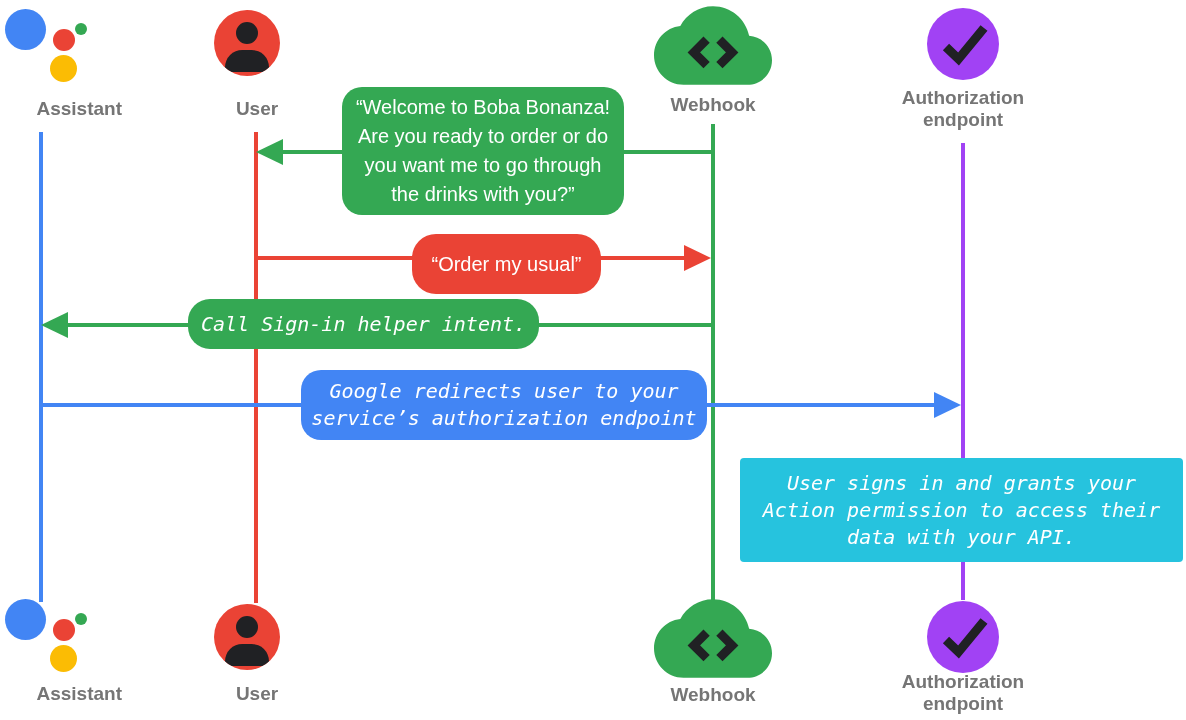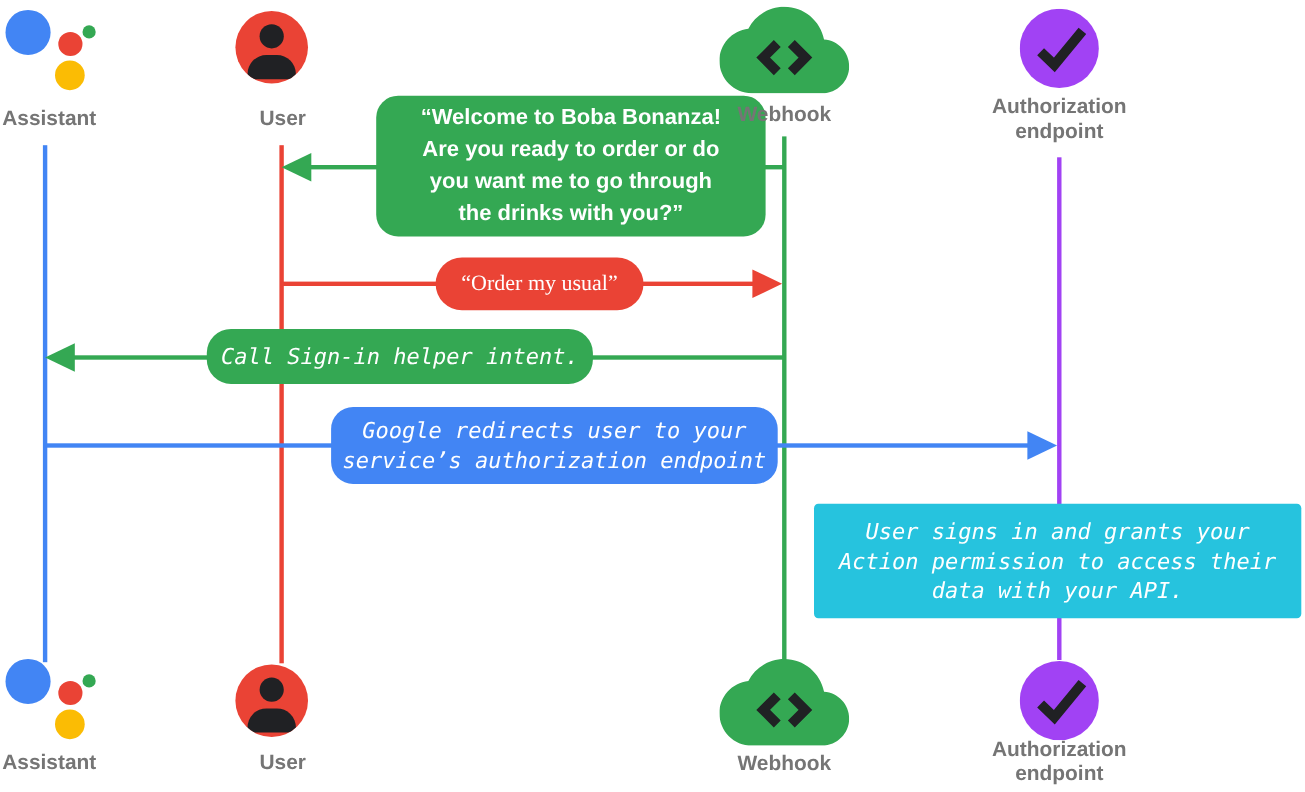--- a/index.html
+++ b/index.html
@@ -30,35 +30,35 @@
   .a3-head{left:41px;top:312px;border-right:27px solid var(--green);}
   .a4-line{left:41px;top:403px;width:897px;background:var(--blue);}
   .a4-head{left:934px;top:392px;border-left:27px solid var(--blue);}
   
   .msg{
     position:absolute; z-index:3; color:#fff; display:flex;
     align-items:center; justify-content:center; text-align:center;
     white-space:pre-line; box-sizing:border-box; padding:4px 8px;
   }
   .mono{font-family:"DejaVu Sans Mono", monospace; font-style:italic; font-size:20px;}
-  .box-welcome{left:342px;top:87px;width:354px;height:128px;background:var(--green);
-    border-radius:20px;font-size:20px;line-height:29px;font-weight:bold;}
-  .box-order{left:396px;top:234px;width:189px;height:48px;background:var(--red);
-    border-radius:24px;font-size:20px;font-family:Liberation Serif, serif;}
+  .box-welcome{left:342px;top:87px;width:282px;height:128px;background:var(--green);
+    border-radius:20px;font-size:20px;line-height:29px;}
+  .box-order{left:412px;top:234px;width:189px;height:60px;background:var(--red);
+    border-radius:24px;font-size:20px;}
   .box-signin{left:188px;top:299px;width:351px;height:50px;background:var(--green);border-radius:22px;}
   .box-redirect{left:301px;top:370px;width:406px;height:70px;background:var(--blue);
     border-radius:20px;line-height:27px;}
   .box-grant{left:740px;top:458px;width:443px;height:104px;background:var(--cyan);
     border-radius:4px;line-height:27px;}
   
   .actor-label{
     position:absolute;z-index:4;color:var(--gray);font-weight:bold;font-size:19px;
     line-height:22px;text-align:center;white-space:pre-line;
   }
-  .lbl-left{text-align:left;}
+  .lbl-left{text-align:right;}
   .lbl-assistant-top{left:2px;top:98px;width:120px;}
   .lbl-user-top{left:177px;top:98px;width:160px;}
   .lbl-webhook-top{left:633px;top:94px;width:160px;}
   .lbl-auth-top{left:873px;top:87px;width:180px;}
   .lbl-assistant-bot{left:2px;top:683px;width:120px;}
   .lbl-user-bot{left:177px;top:683px;width:160px;}
   .lbl-webhook-bot{left:633px;top:684px;width:160px;}
   .lbl-auth-bot{left:873px;top:671px;width:180px;}
   
   .alogo{position:absolute;width:95px;height:90px;z-index:4;}

